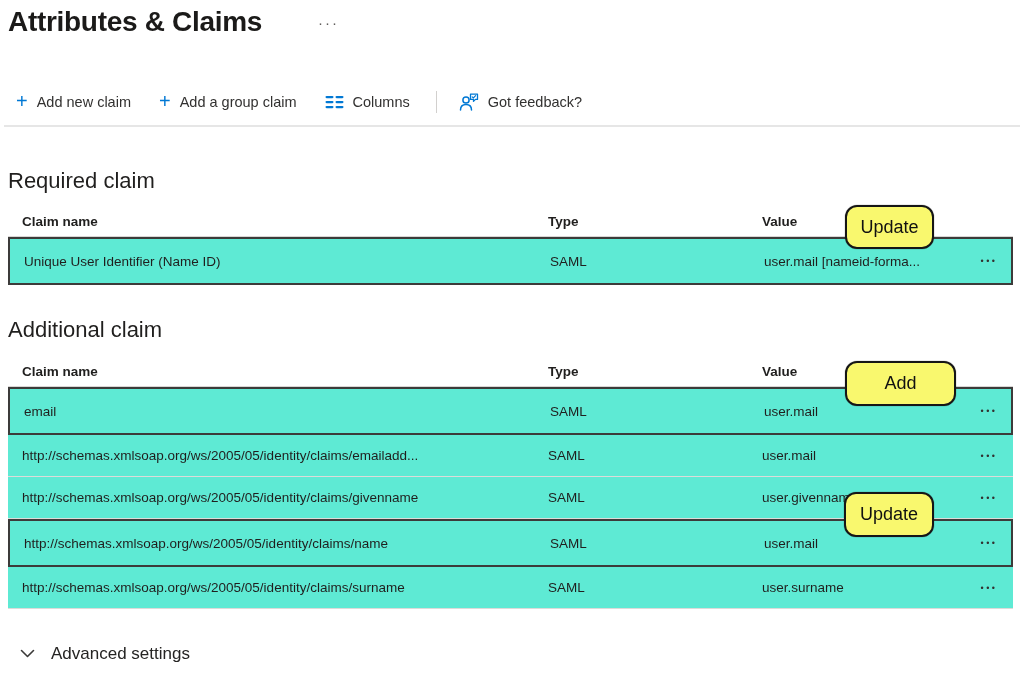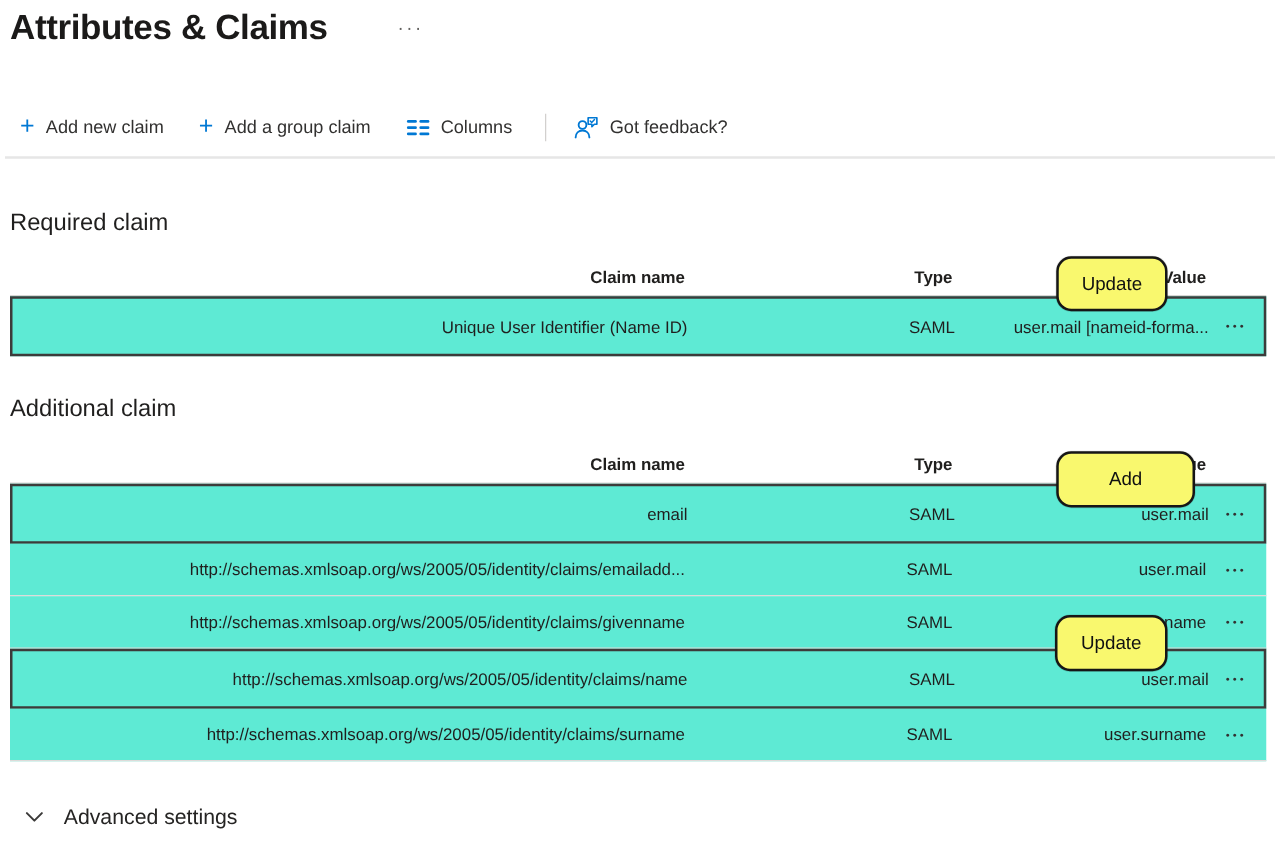--- a/index.html
+++ b/index.html
@@ -15,38 +15,38 @@
   .toolbar { position:absolute; left:12px; top:88px; display:flex; align-items:center; height:28px; }
   .tb-item { display:flex; align-items:center; gap:9px; font-size:14.5px; color:#323130; cursor:pointer; padding:2px 4px; }
   .tb-item + .tb-item { margin-left:20px; }
   .plus { color:#0078d4; font-size:20px; font-weight:400; line-height:1; position:relative; top:-1px; }
   .tb-divider { width:1px; height:22px; background:#d2d0ce; margin:0 18px 0 22px; }
   .icon-svg { display:block; }
 
   .top-separator { position:absolute; left:4px; top:125px; width:1016px; height:2px; background:#e6e6e6; }
 
   
-  .section-heading { position:absolute; left:8px; font-size:19px; font-weight:400; color:#201f1e; }
+  .section-heading { position:absolute; left:8px; font-size:22px; font-weight:400; color:#201f1e; }
   .heading-required { top:168px; }
   .heading-additional { top:317px; }
 
   
-  .claims-table { position:absolute; left:8px; width:1005px;text-align:right; }
+  .claims-table { position:absolute; left:8px; width:1005px; }
   .table-required { top:207px; }
   .table-additional { top:357px; }
   .t-row { display:grid; grid-template-columns:526px 214px 203px 1fr; align-items:center; padding-left:14px; }
   .t-head { height:30px; border-bottom:1px solid #d8d6d4; font-weight:700; font-size:13.5px; color:#201f1e; }
   .t-data { height:42px; border-bottom:1px solid #dddbd9; font-size:13.5px; color:#201f1e; background:#5eead4; cursor:pointer; }
   .t-data.boxed { border:2px solid #3c3b3a; height:48px; border-bottom:2px solid #3c3b3a; }
   .cell { white-space:nowrap; overflow:hidden; }
   .menu-dots { justify-self:center; color:#323130; font-size:9px; letter-spacing:2.5px; cursor:pointer; padding:4px; }
 
   
   .note { position:absolute; background:#f9f86e; border:2.5px solid #161616; border-radius:12px;
-          display:flex; align-items:center; justify-content:center; font-size:15px; color:#111;
+          display:flex; align-items:center; justify-content:center; font-size:18px; color:#111;
           z-index:6; box-shadow:0 0 0 0.5px rgba(0,0,0,0.15); }
   .note-1 { left:845px; top:205px; width:89px; height:44px; }
   .note-2 { left:845px; top:361px; width:111px; height:45px; }
   .note-3 { left:844px; top:492px; width:90px; height:45px; }
 
   
   .advanced { position:absolute; left:20px; top:644px; display:flex; align-items:center; gap:16px;
               font-size:17px; color:#252423; cursor:pointer; }
 </style>
 </head>

